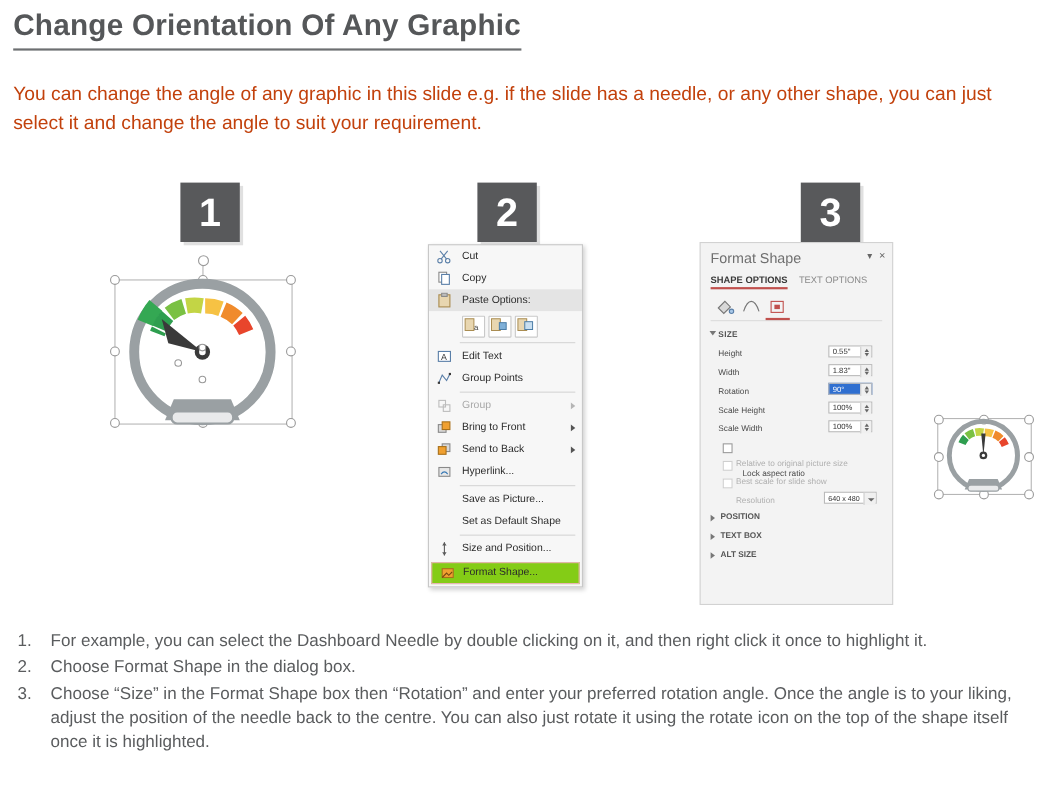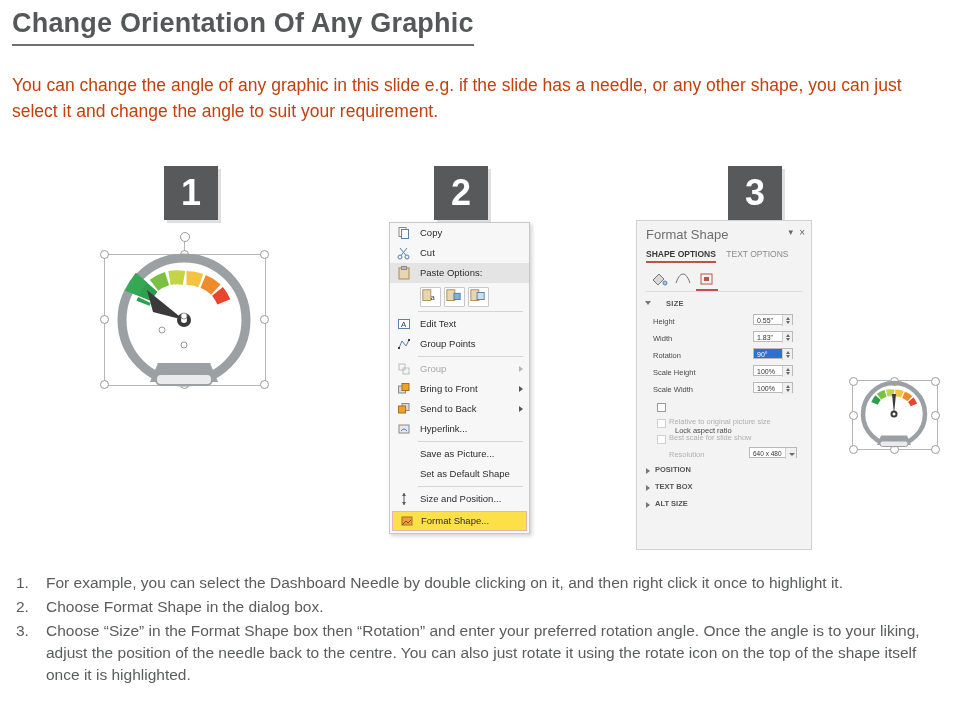--- a/index.html
+++ b/index.html
@@ -56,21 +56,21 @@
     background:#f7f7f7;border:1px solid #c8c8c8;
     box-shadow:2px 2px 4px rgba(0,0,0,.18);
     font-size:9.5px;color:#2b2b2b;
   }
   .ctx-item{
     position:relative;height:20px;line-height:20px;
     padding-left:30px;white-space:nowrap;
   }
   .ctx-item.disabled{color:#a8a8a8;}
   .ctx-item.hl{background:#e4e4e4;}
-  .ctx-item.pink{background:#fde047;border:1px solid #e8b4b4;height:18px;line-height:18px;}
+  .ctx-item.pink{background:#84cc16;border:1px solid #e8b4b4;height:18px;line-height:18px;}
   .ctx-sep{height:1px;background:#d5d5d5;margin:2px 6px 2px 28px;}
   .ctx-arrow{
     position:absolute;right:6px;top:7px;
     width:0;height:0;border-left:4px solid #555;
     border-top:3px solid transparent;border-bottom:3px solid transparent;
   }
   .ctx-ico{
     position:absolute;left:7px;top:3px;width:14px;height:14px;
   }
   .paste-row{
@@ -197,34 +197,34 @@
       <circle cx="84" cy="84" r="3" fill="#ffffff" stroke="#9a9a9a"></circle>
       <circle cx="84" cy="113" r="3" fill="#ffffff" stroke="#9a9a9a"></circle>
       <circle cx="62" cy="98" r="3" fill="#ffffff" stroke="#9a9a9a"></circle>
     </svg>
   </div>
 
   <div class="ctxmenu">
 
     <div class="ctx-item">
       <svg class="ctx-ico" viewBox="0 0 14 14">
-        <rect x="2" y="1.5" width="7" height="9" fill="#fff" stroke="#8a8a8a"></rect>
-        <rect x="4.5" y="3.5" width="7" height="9" fill="#fff" stroke="#5a7fa8"></rect>
-      </svg>
-      <span>Copy</span>
-    </div>
-
-    <div class="ctx-item">
-      <svg class="ctx-ico" viewBox="0 0 14 14">
         <circle cx="3" cy="11" r="2" fill="none" stroke="#5a7fa8"></circle>
           <circle cx="10" cy="11" r="2" fill="none" stroke="#5a7fa8"></circle>
         <line x1="4" y1="9.5" x2="10" y2="2" stroke="#5a7fa8"></line>
           <line x1="9" y1="9.5" x2="3" y2="2" stroke="#5a7fa8"></line>
       </svg>
       <span>Cut</span>
+    </div>
+
+    <div class="ctx-item">
+      <svg class="ctx-ico" viewBox="0 0 14 14">
+        <rect x="2" y="1.5" width="7" height="9" fill="#fff" stroke="#8a8a8a"></rect>
+        <rect x="4.5" y="3.5" width="7" height="9" fill="#fff" stroke="#5a7fa8"></rect>
+      </svg>
+      <span>Copy</span>
     </div>
 
     <div class="ctx-item hl">
       <svg class="ctx-ico" viewBox="0 0 14 14">
         <rect x="2" y="2" width="10" height="11" fill="#e8d6b0" stroke="#a98b4f"></rect>
         <rect x="4.5" y="0.5" width="5" height="3" fill="#bdbdbd" stroke="#8a8a8a"></rect>
       </svg>
       <span>Paste Options:</span>
     </div>
 
@@ -360,21 +360,21 @@
       </span>
       <span class="fs-icon" style="left:52px;">
         <svg viewBox="0 0 18 16" width="18" height="16">
             <rect x="3" y="3" width="11" height="10" fill="none" stroke="#c0504d"></rect>
             <rect x="6" y="6" width="5" height="4" fill="#c0504d"></rect>
           </svg>
       </span>
       <div style="position:absolute;left:50px;top:20px;width:22px;height:2px;background:#c0504d;"></div>
     </div>
 
-    <div class="fs-section" style="top:78px;left:29px;">SIZE</div>
+    <div class="fs-section" style="top:78px;left:16px;">SIZE</div>
     <div class="fs-tri-d" style="left:8px;top:80px;"></div>
 
     <div class="fs-row" style="top:96px;">Height</div>
     <div class="fs-spin" style="left:116px;top:93px;">
       <span>0.55"</span><span class="sp"></span>
     </div>
 
     <div class="fs-row" style="top:113px;">Width</div>
     <div class="fs-spin" style="left:116px;top:110px;">
       <span>1.83"</span><span class="sp"></span>

